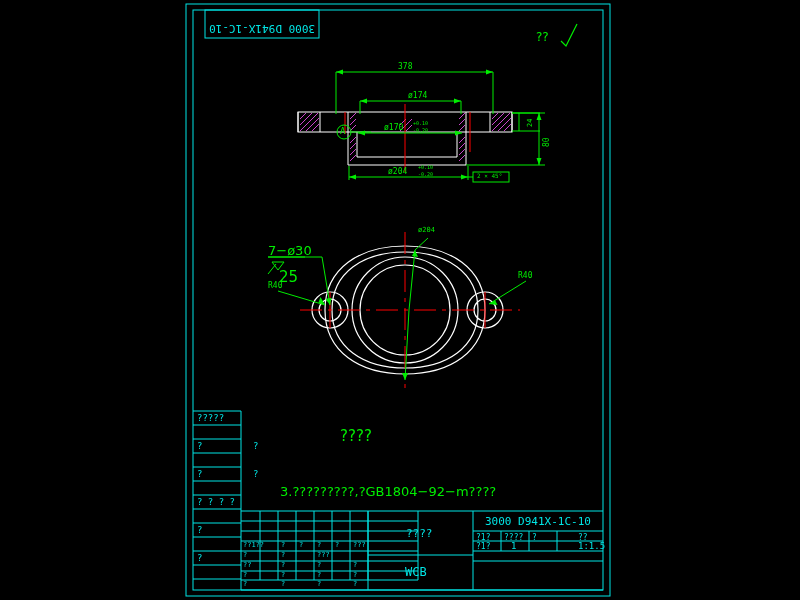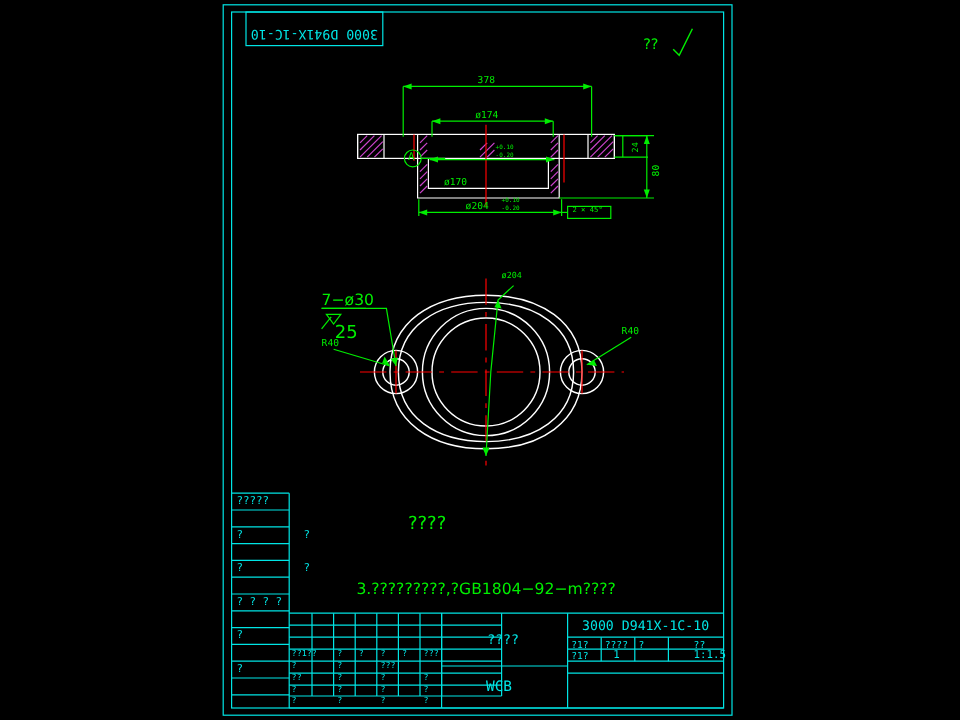--- a/index.html
+++ b/index.html
@@ -243,23 +243,23 @@
       <path d="M 557 531 L 557 551"></path>
     </g>
   </svg>
 
   <div class="txt cy f11 rot180" style="left:315px;top:34px;">3000 D941X-1C-10</div>
 
   <div class="txt gr f12 sans" style="left:536px;top:31px;">??</div>
 
   <div class="txt gr f8" style="left:398px;top:63px;">378</div>
 
-  <div class="txt gr f8" style="left:396px;top:92px;">ø174</div>
-
-  <div class="txt gr f8" style="left:370px;top:124px;margin-top:24px;">ø170</div>
+  <div class="txt gr f8" style="left:408px;top:92px;">ø174</div>
+
+  <div class="txt gr f8" style="left:384px;top:124px;">ø170</div>
   <div class="txt gr f5" style="left:413px;top:121px;">+0.10</div>
   <div class="txt gr f5" style="left:413px;top:128px;">-0.20</div>
 
   <div class="txt gr f8" style="left:388px;top:168px;">ø204</div>
   <div class="txt gr f5" style="left:418px;top:165px;">+0.10</div>
   <div class="txt gr f5" style="left:418px;top:172px;">-0.20</div>
 
   <div class="txt gr f6" style="left:477px;top:173px;">2 × 45°</div>
 
   <div class="txt gr f9" style="left:340px;top:127px;">A</div>
@@ -273,21 +273,21 @@
   <div class="txt gr f10 sans" style="left:279px;top:270px;">25</div>
 
   <div class="txt gr f8" style="left:268px;top:282px;">R40</div>
 
   <div class="txt gr f8" style="left:518px;top:272px;">R40</div>
 
   <div class="txt gr f7" style="left:418px;top:227px;">ø204</div>
 
   <div class="notes sans" style="left:340px;top:428px;font-size:15px;">????</div>
 
-  <div class="notes sans" style="left:297px;top:483px;text-align:center;">3.?????????,?GB1804−92−m????</div>
+  <div class="notes sans" style="left:280px;top:483px;text-align:center;">3.?????????,?GB1804−92−m????</div>
 
   <div class="txt cy f9" style="left:197px;top:414px;">?????</div>
   <div class="txt cy f9" style="left:197px;top:442px;">?</div>
   <div class="txt cy f9" style="left:197px;top:470px;">?</div>
   <div class="txt cy f9" style="left:197px;top:498px;">? ? ? ?</div>
   <div class="txt cy f9" style="left:197px;top:526px;">?</div>
   <div class="txt cy f9" style="left:197px;top:554px;">?</div>
 
   <div class="txt cy f9" style="left:253px;top:442px;">?</div>
   <div class="txt cy f9" style="left:253px;top:470px;">?</div>

